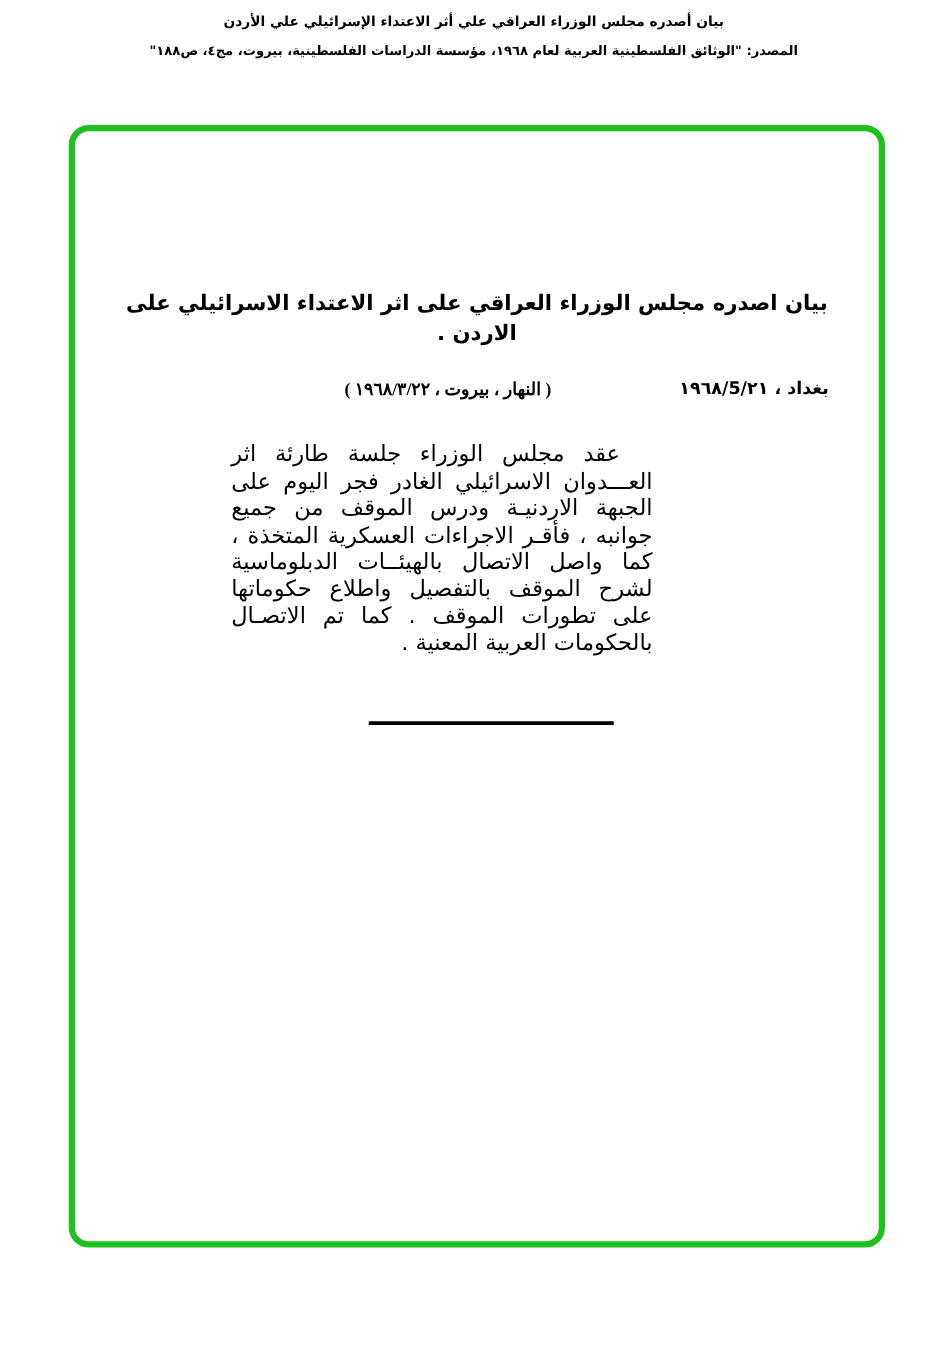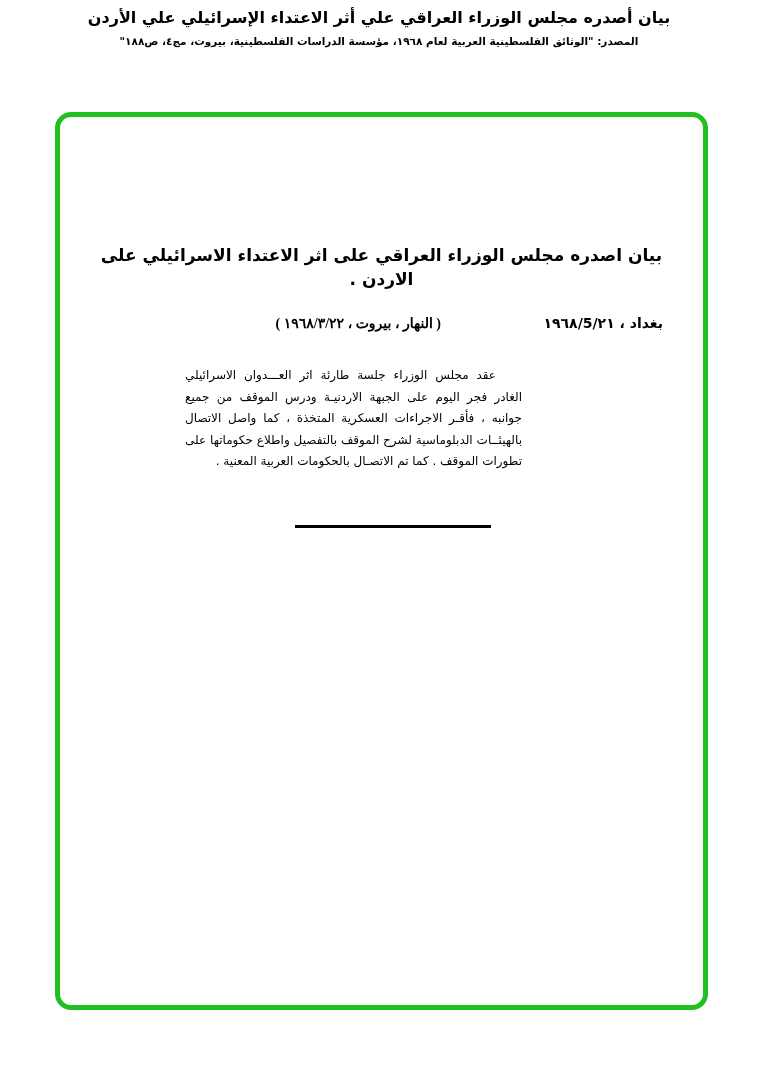--- a/index.html
+++ b/index.html
@@ -13,35 +13,35 @@
     overflow: hidden;
   }
 
   
   .page-header {
     direction: rtl;
     text-align: center;
     padding-top: 9px;
   }
   .hdr-title {
-    font-size: 16px;
+    font-size: 11px;
     font-weight: bold;
     line-height: 18px;
   }
   .hdr-source {
     font-size: 10.5px;
     font-weight: bold;
     margin-top: 8px;
   }
 
   
   .green-frame {
     position: absolute;
     left: 55px;
-    top: 112px;
+    top: 100px;
     width: 653px;
     height: 898px;
     border: 5px solid var(--accent-green, #1fc11f);
     border-radius: 16px;
     background: #ffffff;
   }
 
   
   .doc {
     direction: rtl;
@@ -62,21 +62,21 @@
     height: 24px;
     font-size: 14px;
     font-weight: bold;
   }
   .dl-place  { position: absolute; right: 40px;  white-space: nowrap; }
   .dl-cite   { position: absolute; right: 262px; white-space: nowrap; font-family: Liberation Serif, serif; }
 
   .doc-body {
     width: 337px;
     margin: 26px 181px 0 auto;
-    font-size: 12px;
+    font-size: 18px;
     line-height: 21.5px;
     text-align: justify;
   }
   .doc-body p { text-indent: 26px; }
   .doc-body p + p { margin-top: 16px; }
 
   .end-rule {
     width: 196px;
     border: none;
     border-top: 3px solid #000000;

